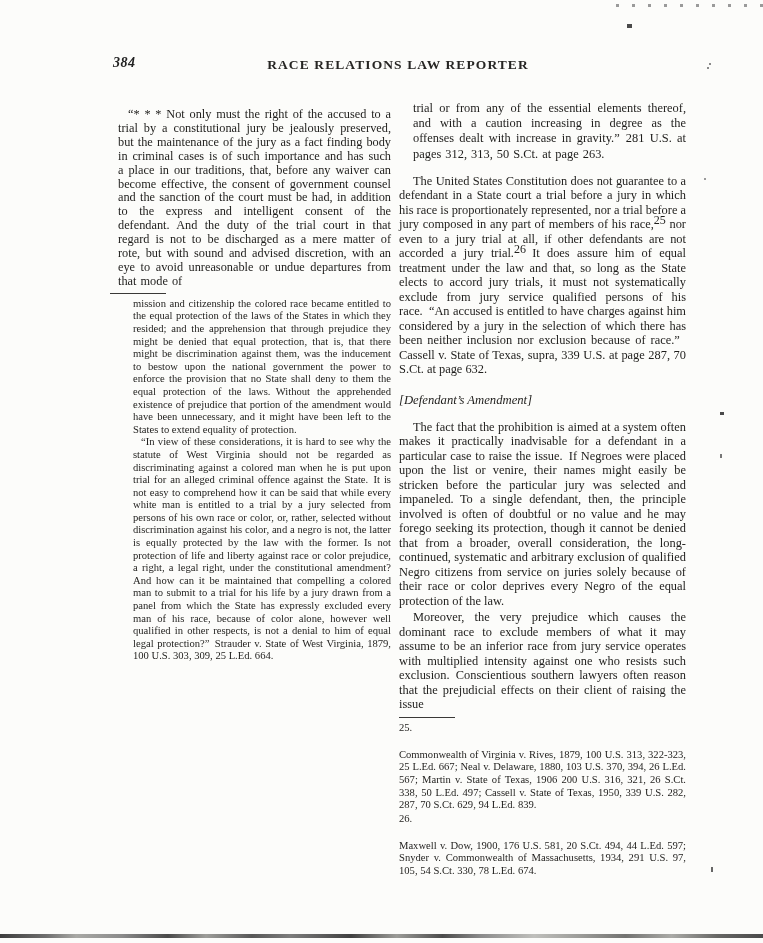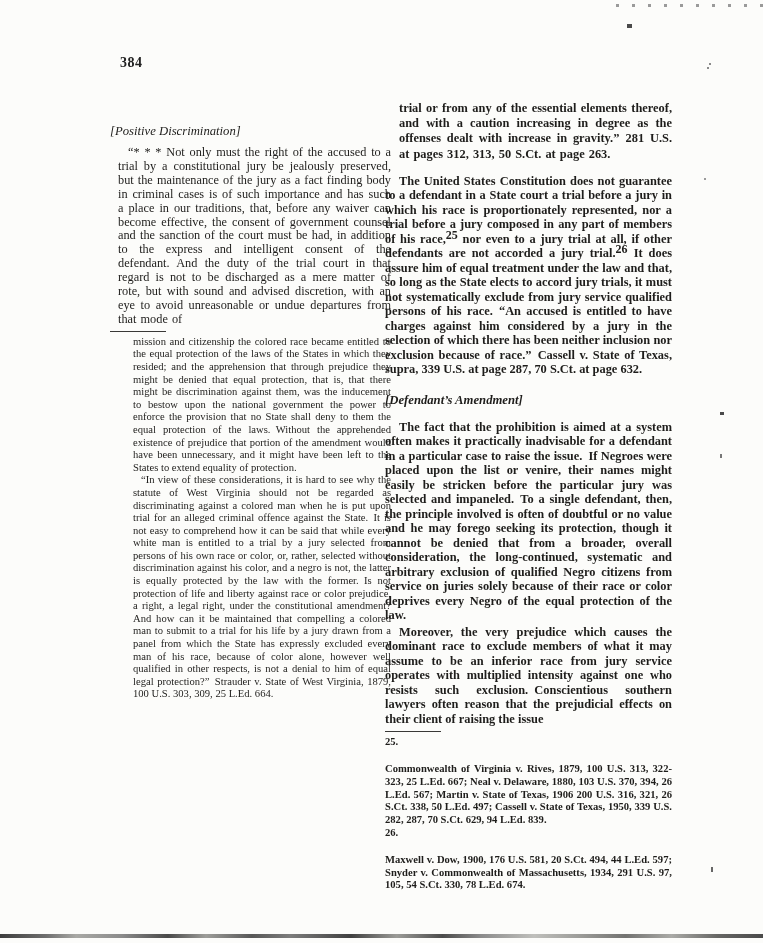--- a/index.html
+++ b/index.html
@@ -8,31 +8,31 @@
     background:#fcfcfa;
     overflow:hidden;
     position:relative;
     font-family:"Liberation Serif","DejaVu Serif",serif;
     color:#1e1d1b;
     -webkit-font-smoothing:antialiased;
   }
   .page{position:absolute;inset:0;}
   
   .page-number{
-    position:absolute;left:120px;top:55px;
-    font-size:14px;font-weight:bold;letter-spacing:.5px;color:#222;
+    position:absolute;left:113px;top:55px;
+    font-size:14px;font-weight:bold;letter-spacing:.5px;color:#222;font-style:italic;
   }
   .running-head{
     position:absolute;left:110px;top:57px;width:576px;
     text-align:center;font-size:13.5px;font-weight:bold;
     letter-spacing:1.1px;color:#262523;
   }
   
   .col-left{position:absolute;left:110px;top:101px;width:281px;}
-  .col-right{position:absolute;left:385px;top:101px;width:287px;font-weight:bold;}
+  .col-right{position:absolute;left:399px;top:101px;width:287px;}
   p{margin:0;text-align:justify;}
   .main-l{font-size:12.7px;line-height:16px;}
   .main-r{font-size:12.4px;line-height:14.5px;}
   .indent{text-indent:14px;}
   .heading{font-style:italic;font-size:12.7px;line-height:15px;text-align:left;}
   .quote-l{font-size:12.3px;line-height:13.9px;margin-left:8px;margin-top:7px;
            text-indent:10px;word-spacing:1px;}
   .quote-r{font-size:12.4px;line-height:15.2px;margin-left:14px;word-spacing:1px;}
   .fn{font-size:10.6px;line-height:12.6px;}
   .fn-block-left{margin-left:23px;margin-top:4px;}
@@ -69,24 +69,24 @@
   <div class="speck" style="left:627px;top:24px;width:5px;height:4px;"></div>
   <div class="speck" style="left:709px;top:63px;width:2px;height:2px;background:#8a8a8a;"></div>
   <div class="speck" style="left:707px;top:67px;width:2px;height:2px;background:#8a8a8a;"></div>
   <div class="speck" style="left:704px;top:178px;width:2px;height:2px;background:#9a9a9a;"></div>
   <div class="speck" style="left:720px;top:412px;width:4px;height:3px;"></div>
   <div class="speck" style="left:720px;top:454px;width:2px;height:4px;background:#777;"></div>
   <div class="speck" style="left:711px;top:867px;width:2px;height:5px;background:#666;"></div>
   <div class="bottom-scan-line"></div>
 
   <div class="page-number">384</div>
+  <div class="running-head">RACE RELATIONS LAW REPORTER</div>
 
   <div class="col-left">
 
-    <p class="heading mt-head-l">[Positive Discrimination]</p>
 
 
     <p class="quote-l">“* * * Not only must the right of the accused to a trial by a constitutional jury be jealously preserved, but the maintenance of the jury as a fact finding body in criminal cases is of such importance and has such a place in our traditions, that, before any waiver can become effective, the consent of government counsel and the sanction of the court must be had, in addition to the express and intelligent consent of the defendant. And the duty of the trial court in that regard is not to be discharged as a mere matter of rote, but with sound and advised discretion, with an eye to avoid unreasonable or undue departures from that mode of</p>
 
     <hr class="fn-sep">
     <div class="fn-block-left">
       <p class="fn">mission and citizenship the colored race became entitled to the equal protection of the laws of the States in which they resided; and the apprehension that through prejudice they might be denied that equal protection, that is, that there might be discrimination against them, was the inducement to bestow upon the national government the power to enforce the provision that no State shall deny to them the equal protection of the laws. Without the apprehended existence of prejudice that portion of the amendment would have been unnecessary, and it might have been left to the States to extend equality of protection.</p>
       <p class="fn" style="text-indent:8px;">“In view of these considerations, it is hard to see why the statute of West Virginia should not be regarded as discriminating against a colored man when he is put upon trial for an alleged criminal offence against the State. It is not easy to comprehend how it can be said that while every white man is entitled to a trial by a jury selected from persons of his own race or color, or, rather, selected without discrimination against his color, and a negro is not, the latter is equally protected by the law with the former. Is not protection of life and liberty against race or color prejudice, a right, a legal right, under the constitutional amendment? And how can it be maintained that compelling a colored man to submit to a trial for his life by a jury drawn from a panel from which the State has expressly excluded every man of his race, because of color alone, however well qualified in other respects, is not a denial to him of equal legal protection?” Strauder v. State of West Virginia, 1879, 100 U.S. 303, 309, 25 L.Ed. 664.</p>
     </div>
   </div>

